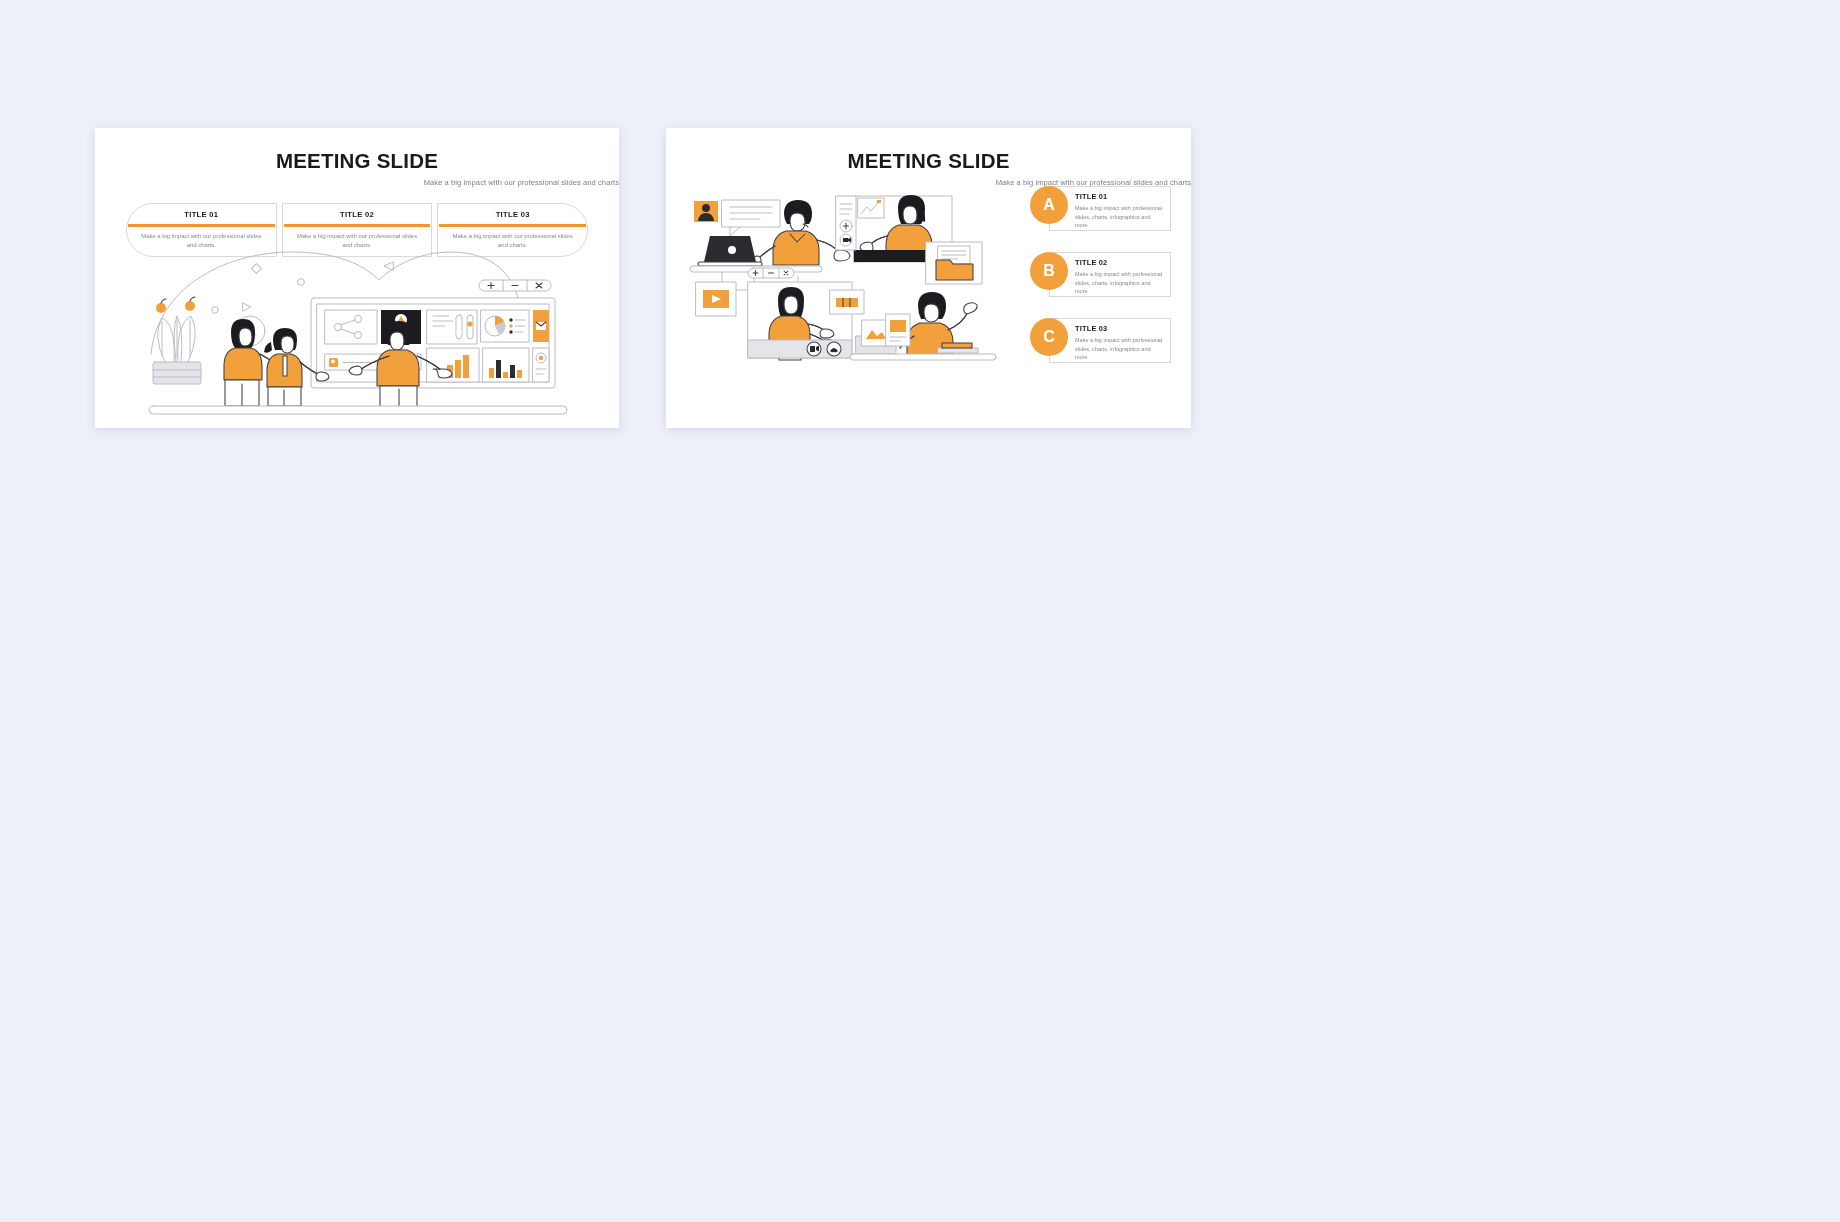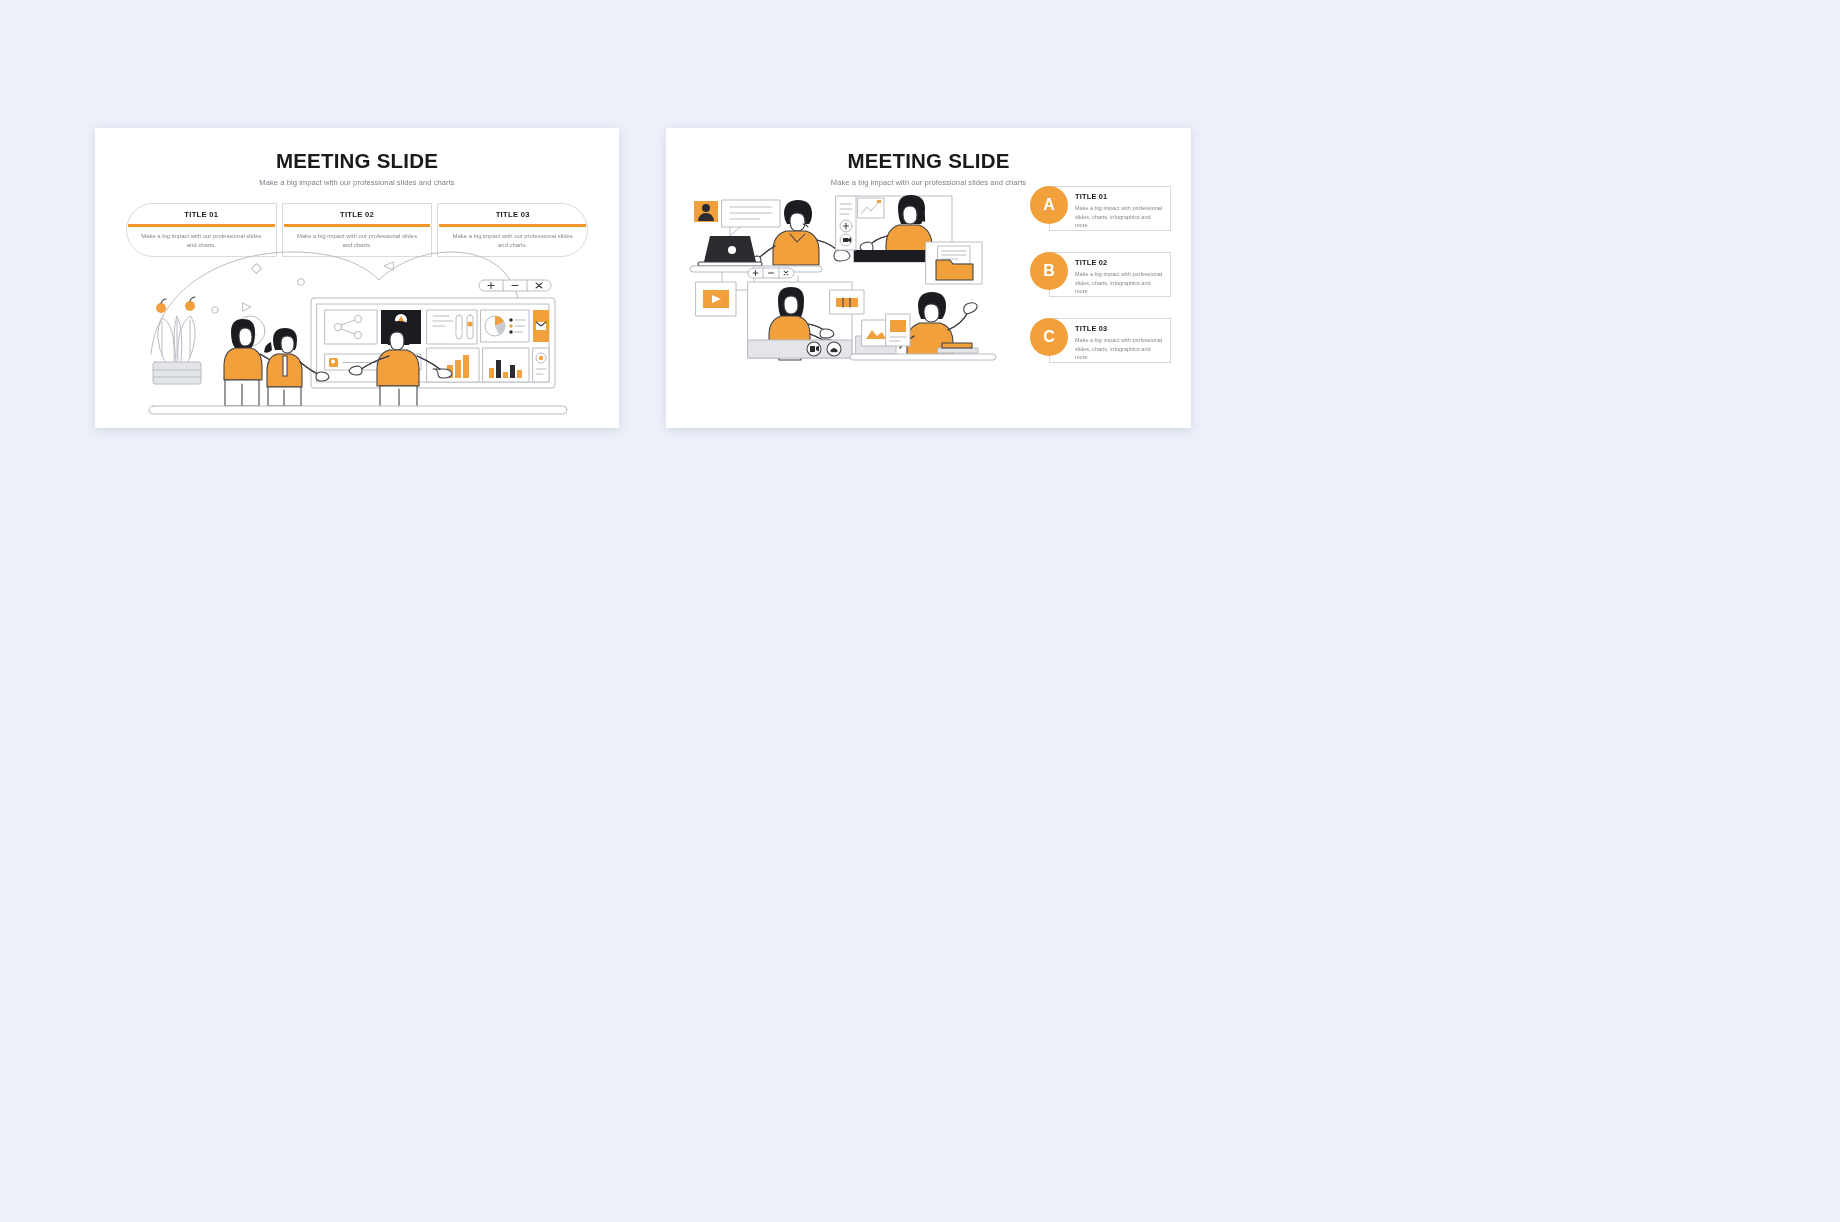--- a/index.html
+++ b/index.html
@@ -25,21 +25,21 @@
 
   
   .slide-title {
     text-align: center;
     font-weight: 700;
     font-size: 20.5px;
     letter-spacing: 0.2px;
     color: #1a1a1a;
   }
   .slide-sub {
-    text-align: center;
+    text-align: right;
     font-size: 7.6px;
     color: #7b7f8a;
     letter-spacing: 0.05px;
     margin-top: 5px;
   }
   #slide-1 .slide-header { padding-top: 21px; }
   #slide-2 .slide-header { padding-top: 21px; }
 
   
   .title-row {

